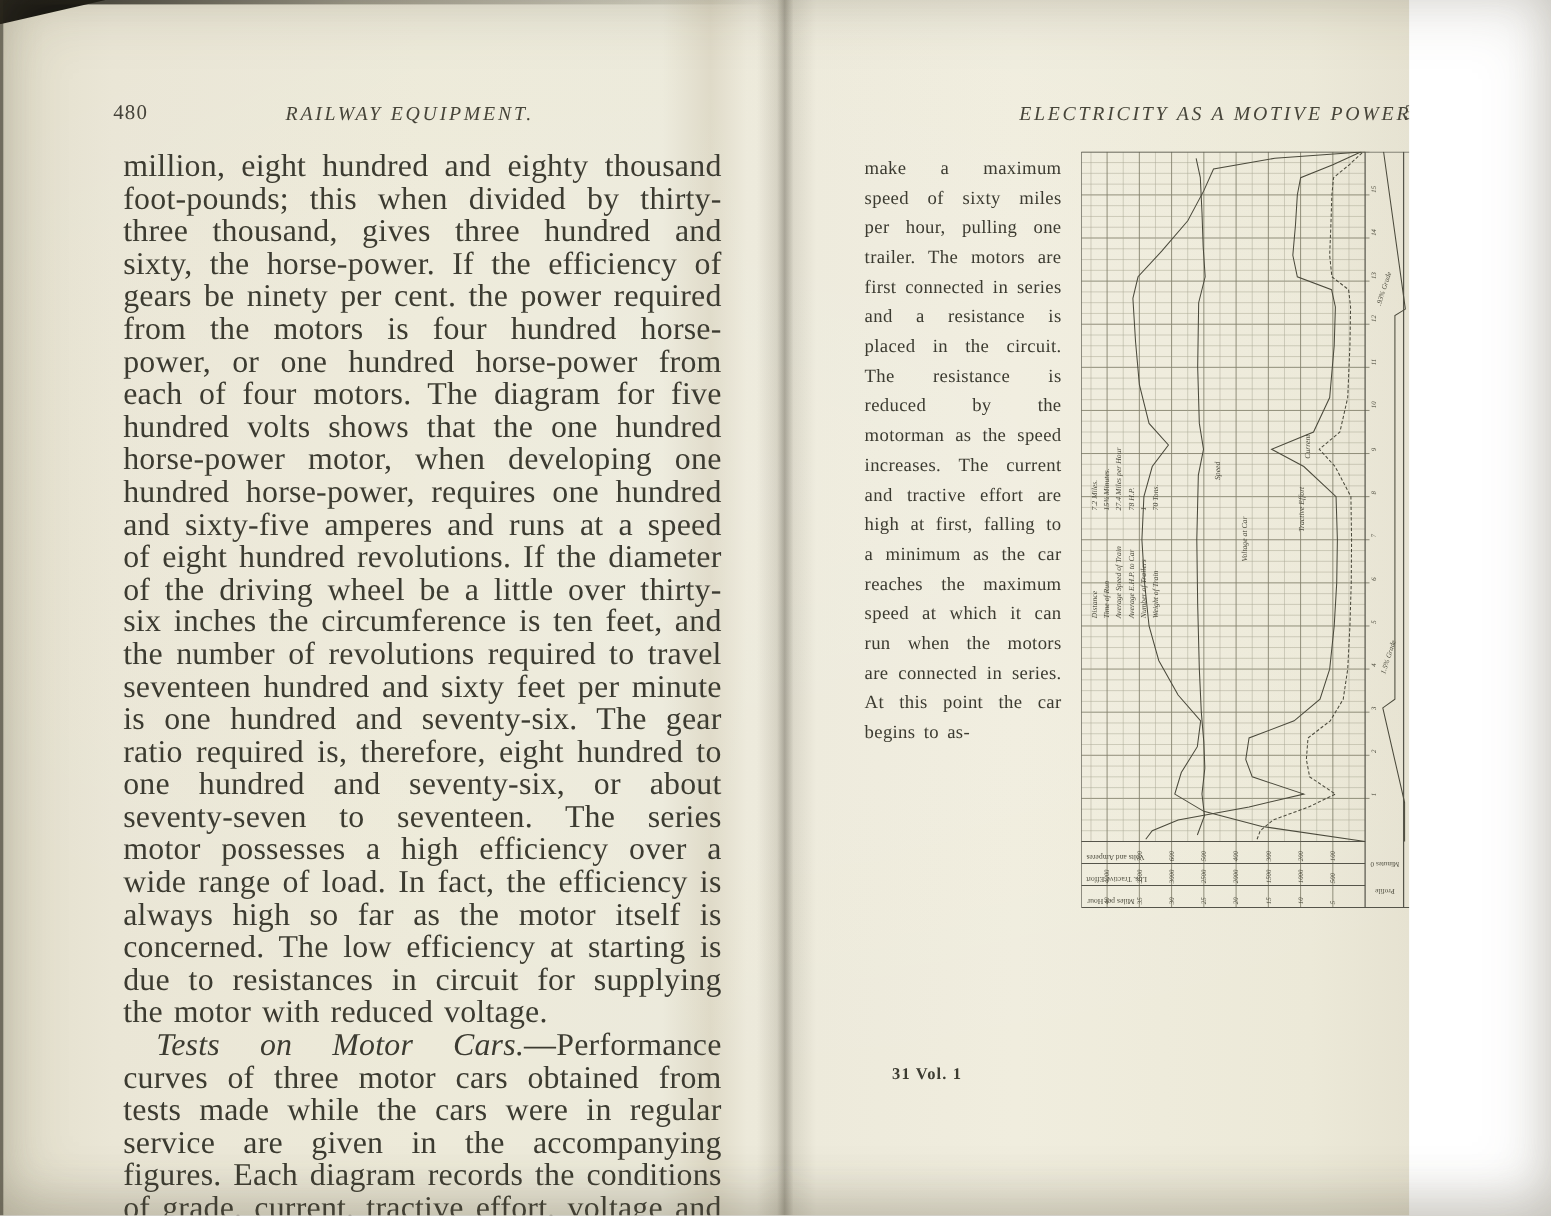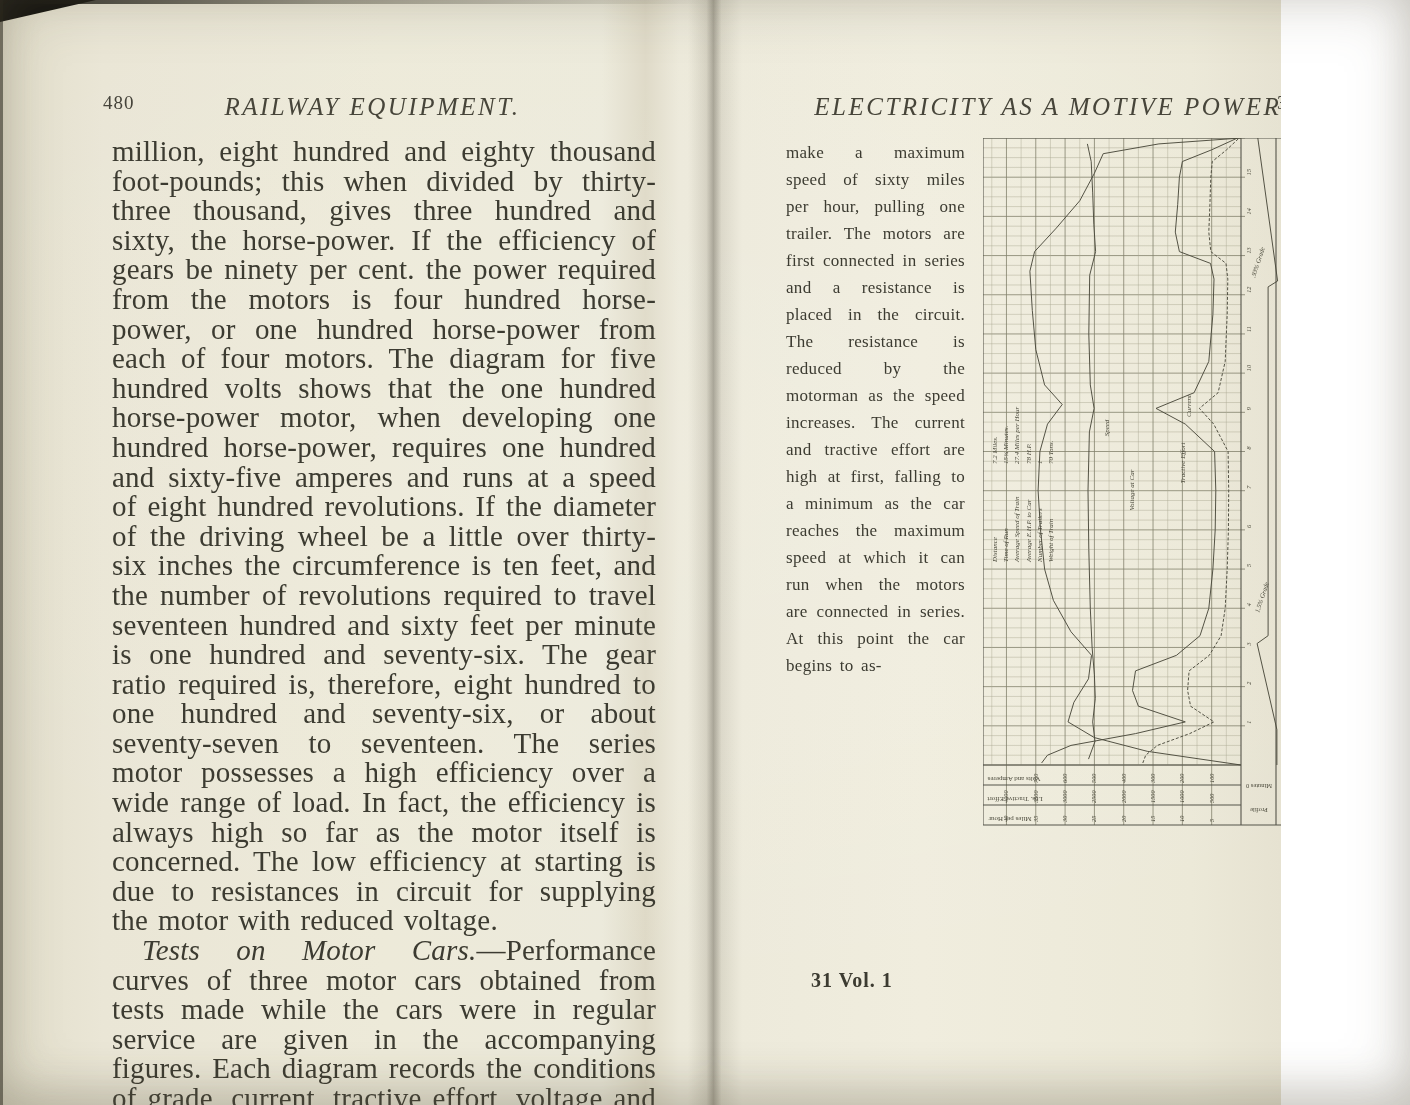--- a/index.html
+++ b/index.html
@@ -12,34 +12,34 @@
   }
   .vignette{position:absolute;inset:0;pointer-events:none;
     box-shadow:inset 0 0 60px rgba(95,88,66,0.25), inset 0 -18px 40px rgba(95,88,66,0.18);}
   .corner-tl{position:absolute;left:0;top:0;width:96px;height:22px;background:#14130f;
     clip-path:polygon(0 0,100% 0,0 100%);}
   .top-edge{position:absolute;left:0;top:0;width:710px;height:4px;
     background:linear-gradient(90deg,rgba(20,19,15,0.9),rgba(60,56,44,0.45) 45%,rgba(60,56,44,0) 100%);}
   .left-edge{position:absolute;left:0;top:0;width:3px;height:1105px;background:rgba(30,28,20,0.55);}
   .gutter{position:absolute;left:688px;top:0;width:54px;height:1105px;
     background:linear-gradient(90deg,rgba(92,85,66,0) 0%,rgba(92,85,66,0.16) 34%,rgba(58,53,40,0.38) 47%,rgba(92,85,66,0.12) 62%,rgba(92,85,66,0) 100%);}
-  .runhead{position:absolute;top:93px;font-size:25px;font-style:italic;
+  .runhead{position:absolute;top:93px;font-size:18px;font-style:italic;
     letter-spacing:2.5px;color:#47453a;}
   .pagenum{position:absolute;top:92px;font-size:19px;color:#45433a;letter-spacing:1px;}
   .body-text{position:absolute;color:#3c3b31;text-align:justify;}
   .left-body{left:112px;top:137px;width:544px;font-size:29px;line-height:29.6px;
     word-spacing:2.5px;letter-spacing:0.2px;}
   .left-body p{margin:0;}
   .left-body p.indent{text-indent:30px;}
   .lead-italic{font-style:italic;}
   .right-col{left:786px;top:139px;width:179px;font-size:17px;line-height:27px;
     word-spacing:3px;letter-spacing:0.3px;}
   .right-bottom{left:786px;top:844px;width:521px;font-size:21.4px;line-height:26.2px;
     word-spacing:2.5px;letter-spacing:0.2px;}
-  .sig-footer{position:absolute;left:811px;top:969px;font-size:20px;font-weight:bold;
+  .sig-footer{position:absolute;left:811px;top:969px;font-size:15px;font-weight:bold;
     color:#3c3b31;letter-spacing:1px;}
   #diagram-svg{position:absolute;left:983px;top:138px;width:330px;height:692px;}
   #diagram-svg text{font-family:"Liberation Serif","DejaVu Serif",serif;fill:#4b4a3c;}
 </style>
 </head>
 <body>
 
 <div class="screen">
   <div class="corner-tl"></div>
   <div class="top-edge"></div>

